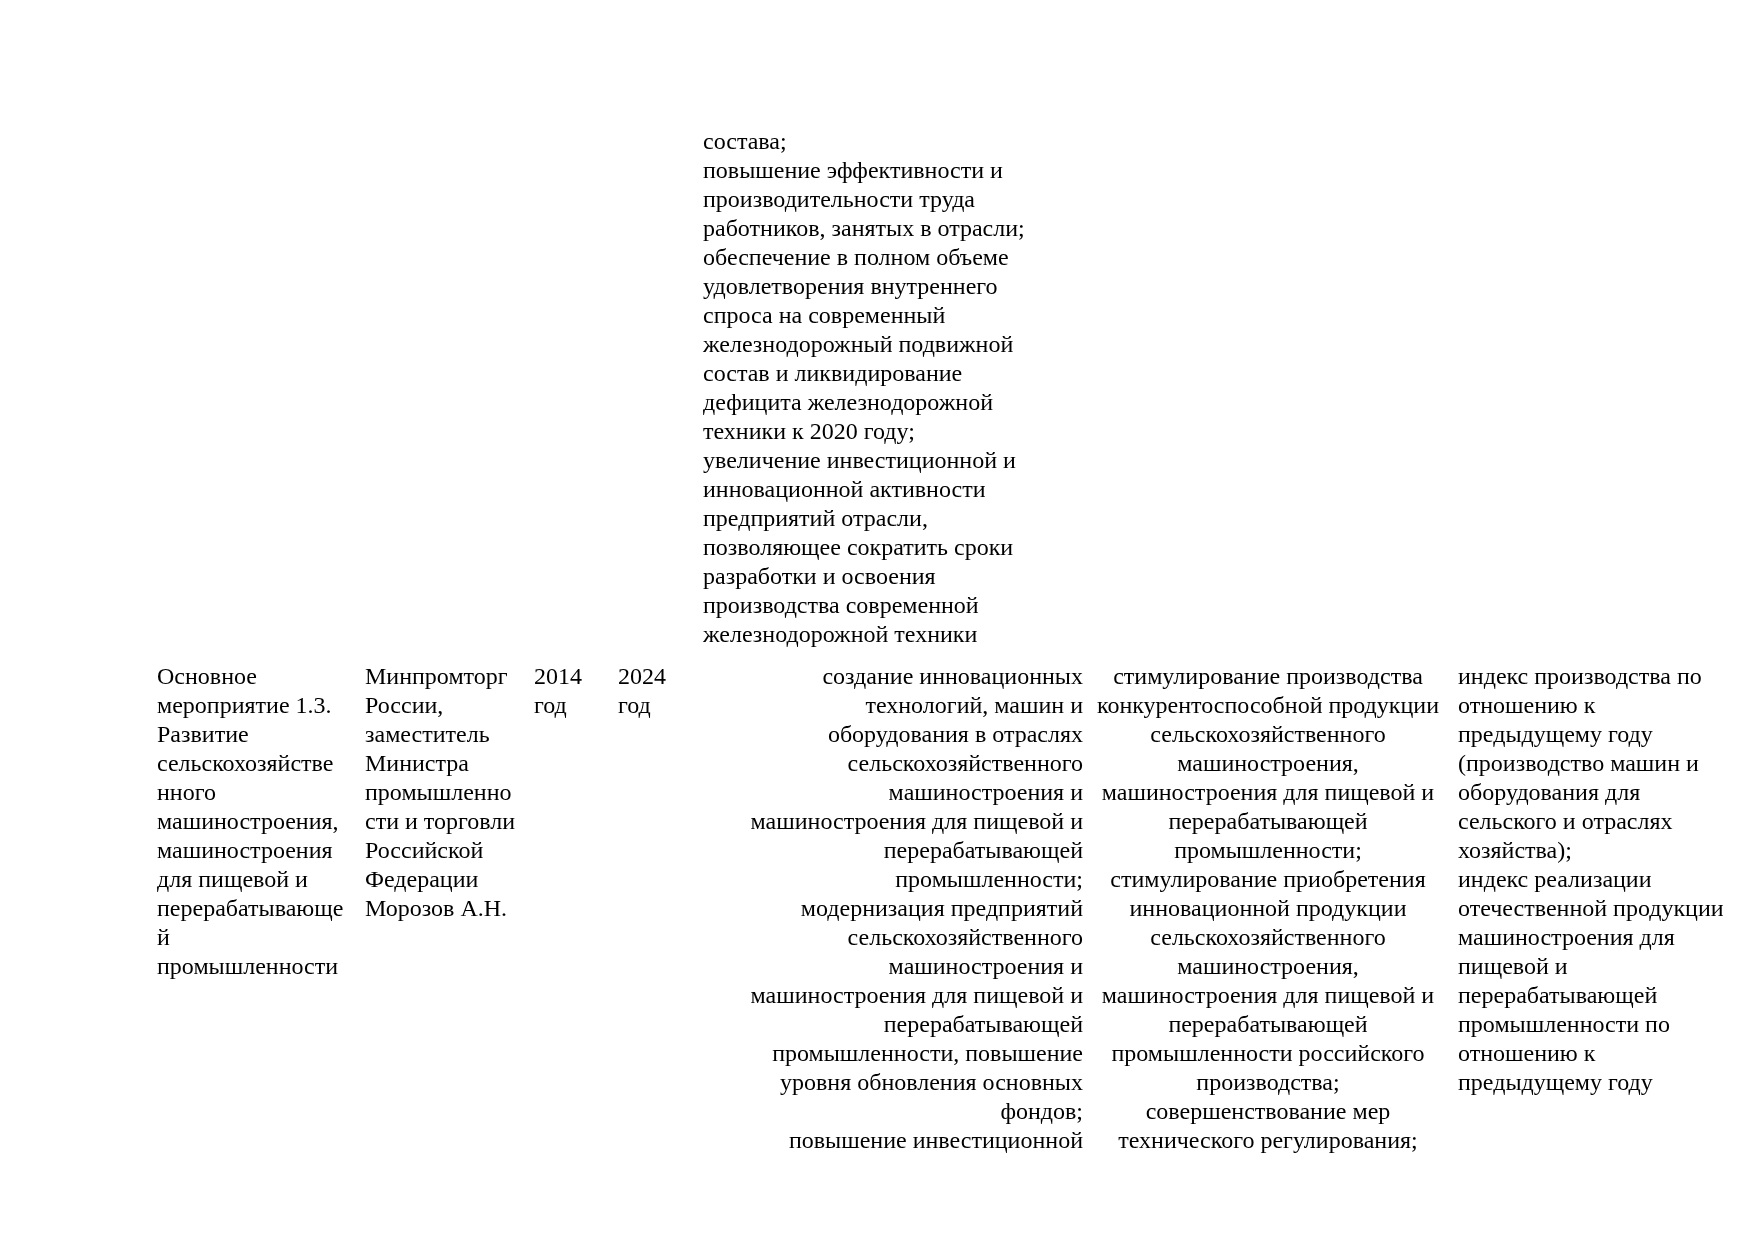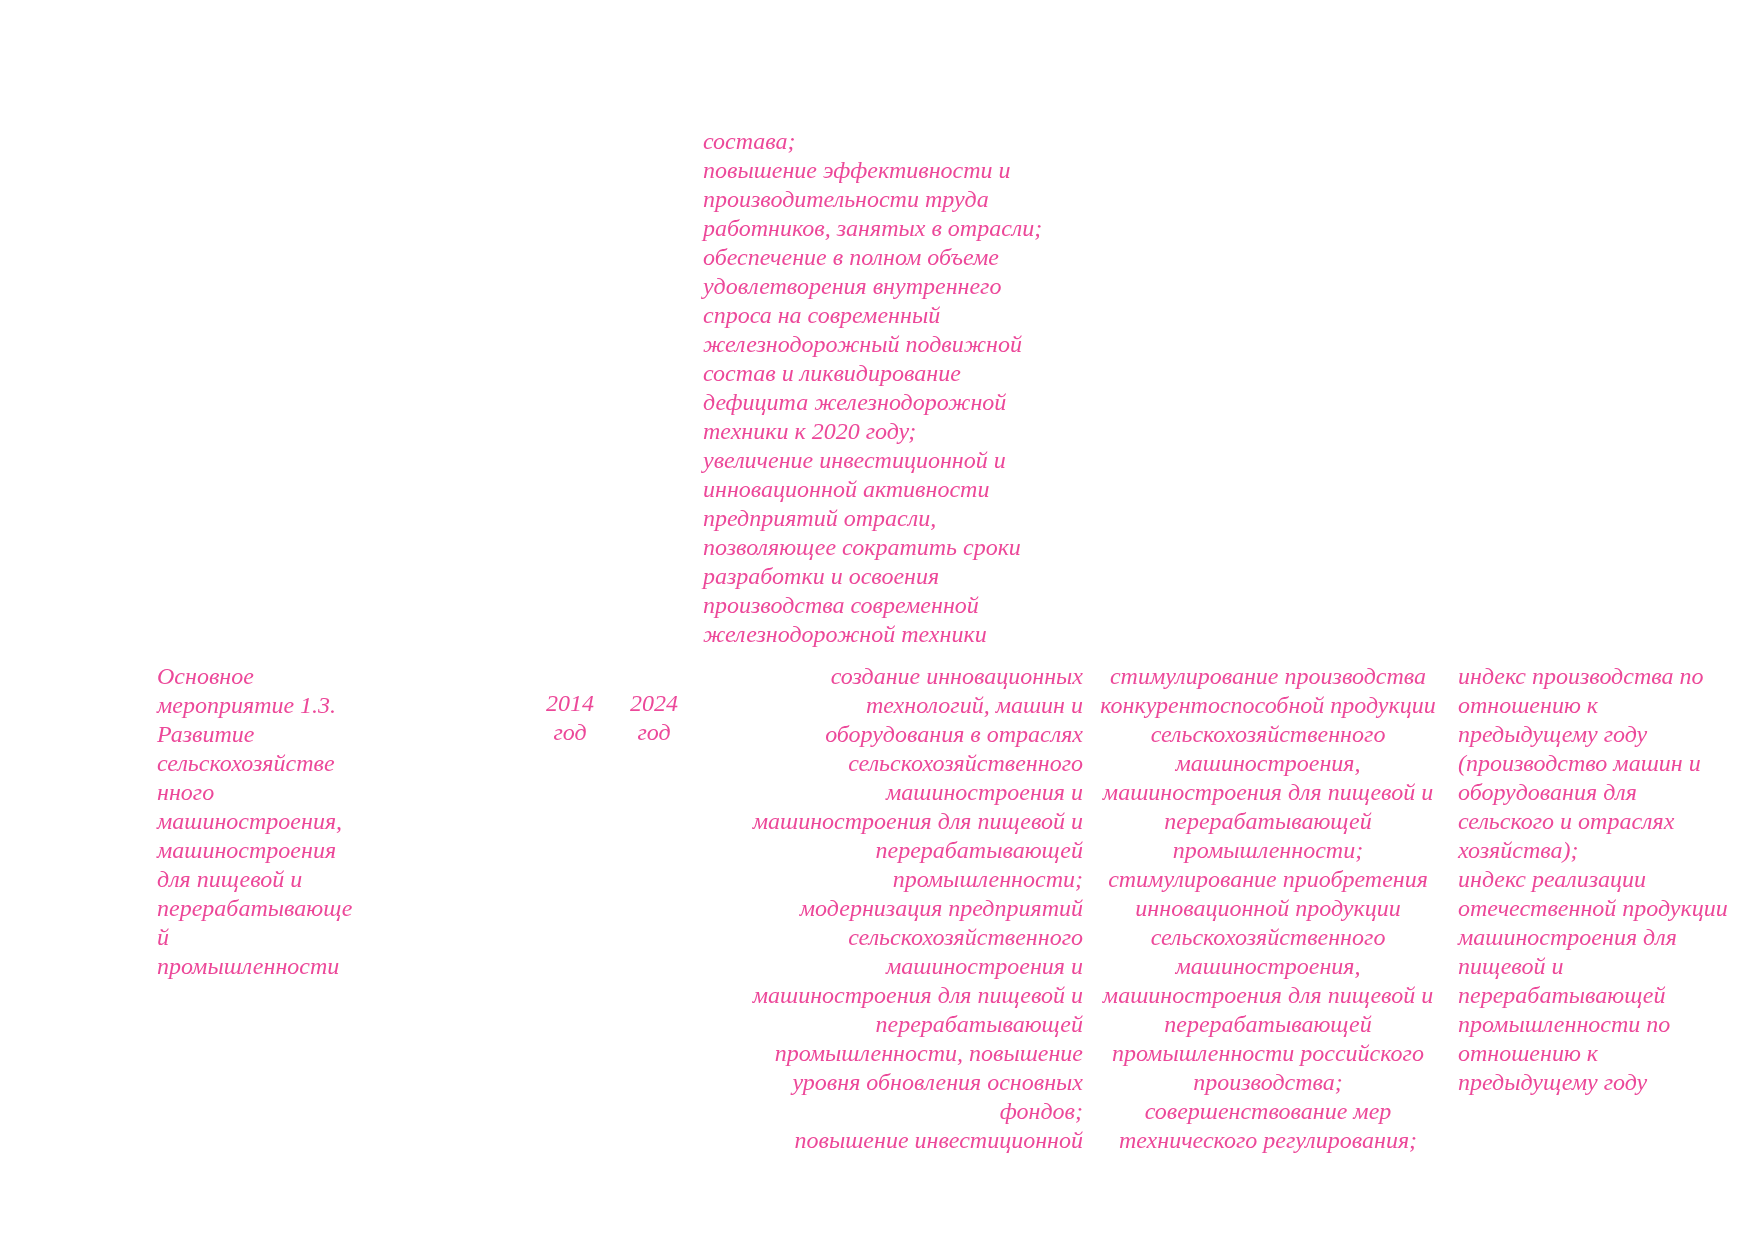--- a/index.html
+++ b/index.html
@@ -13,27 +13,24 @@
     height: 1240px;
     background: #ffffff;
     overflow: hidden;
     font-family: "Liberation Serif", serif;
   }
   .cell {
     position: absolute;
     white-space: pre;           
     font-size: 24px;
     line-height: 29px;
-    color: #ec4899;
+    color: #000000;
     letter-spacing: 0;
-    font-style: italic;
   }
   .cell.year {
-    text-align: center;
-    margin-top: 27px;
   }
 </style>
 </head>
 <body>
 
 <div class="doc-page">
 
   <div class="cell" style="left:703px; top:127px; width:380px;">состава;
 повышение эффективности и
 производительности труда
@@ -58,20 +55,29 @@
 Развитие
 сельскохозяйстве
 нного
 машиностроения,
 машиностроения
 для пищевой и
 перерабатывающе
 й
 промышленности</div>
 
+  <div class="cell" style="left:365px; top:662px; width:165px;">Минпромторг
+России,
+заместитель
+Министра
+промышленно
+сти и торговли
+Российской
+Федерации
+Морозов А.Н.</div>
 
   <div class="cell year" style="left:534px; top:662px; width:72px;">2014
 год</div>
 
   <div class="cell year" style="left:618px; top:662px; width:72px;">2024
 год</div>
 
   <div class="cell" style="left:703px; top:662px; width:380px;text-align:right;">создание инновационных
 технологий, машин и
 оборудования в отраслях

